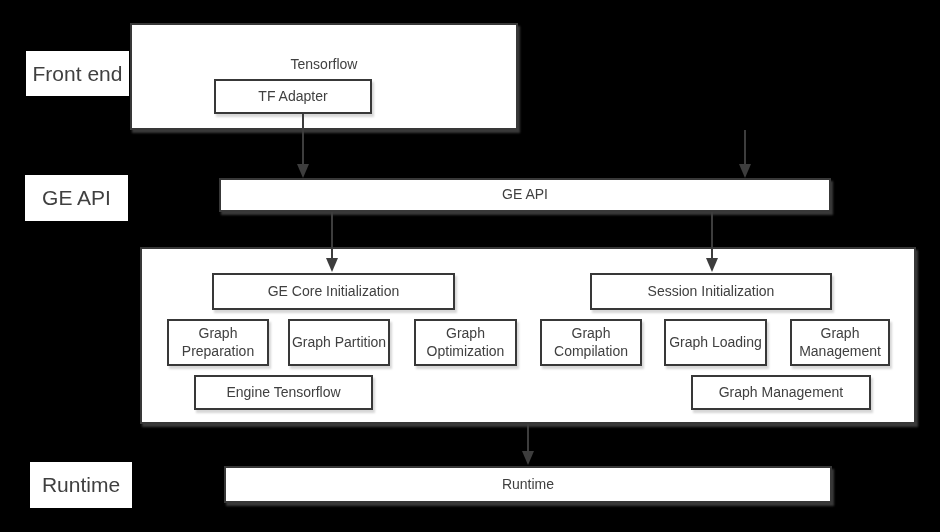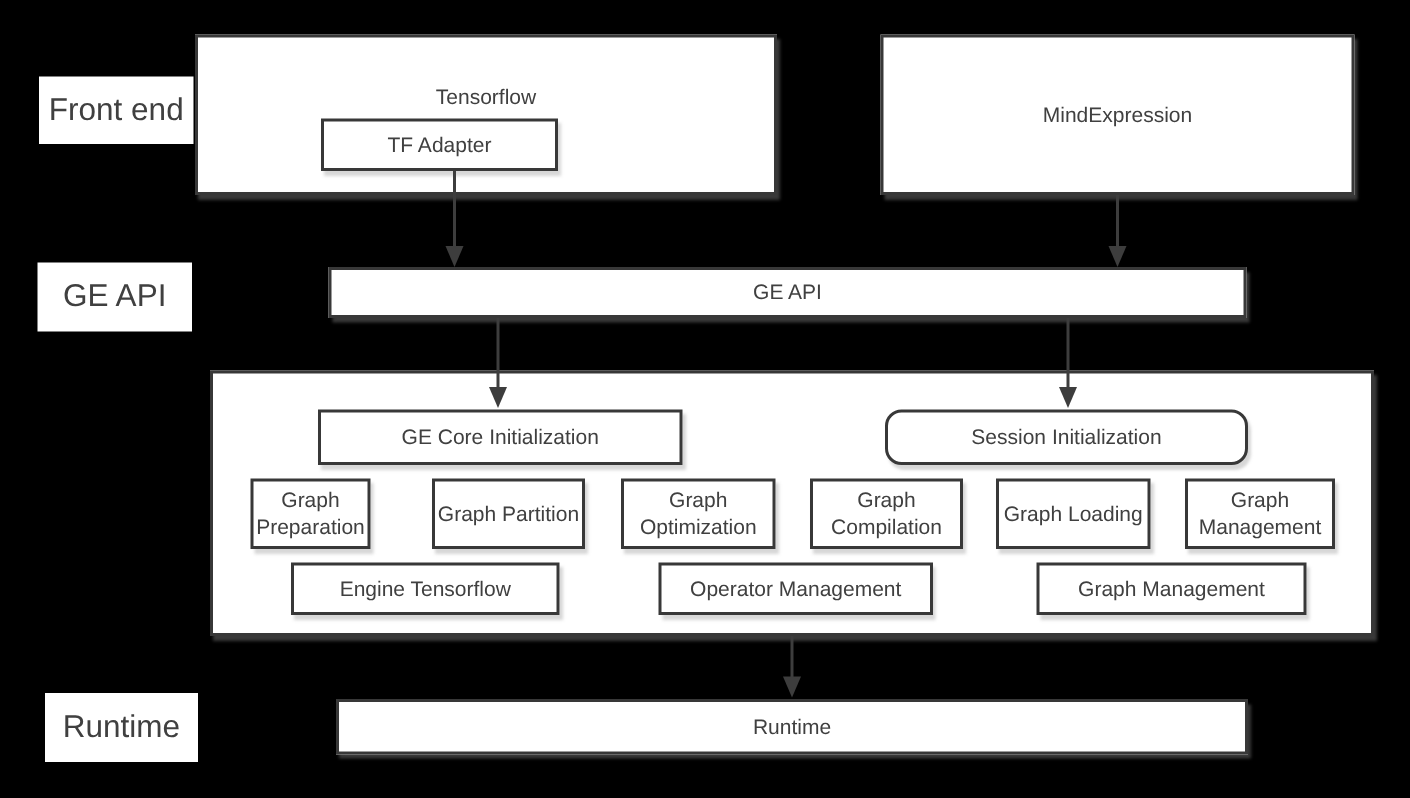--- a/index.html
+++ b/index.html
@@ -55,23 +55,23 @@
   
   .tensorflow { left: 130px; top: 23px; width: 388px; height: 107px; align-items: flex-start; }
   .tensorflow-title { position: absolute; top: 31px; left: 0; width: 100%; text-align: center; }
   .tf-adapter { left: 214px; top: 79px; width: 158px; height: 35px; z-index: 3; }
   .mind-expression { left: 587px; top: 23px; width: 316px; height: 107px; }
   
   .ge-api-bar { left: 219px; top: 178px; width: 612px; height: 34px; }
   
   .ge-core-container { left: 140px; top: 247px; width: 776px; height: 177px; z-index: 1; }
   .ge-core-init  { left: 212px; top: 273px; width: 243px; height: 37px; }
-  .session-init  { left: 590px; top: 273px; width: 242px; height: 37px; border-radius: 11px; }
+  .session-init  { left: 590px; top: 273px; width: 242px; height: 37px; }
   .module { top: 319px; height: 47px; }
-  .mod-0 { left: 167px; width: 80px; }
+  .mod-0 { left: 167px; width: 102px; }
   .mod-1 { left: 288px; width: 102px; }
   .mod-2 { left: 414px; width: 103px; }
   .mod-3 { left: 540px; width: 102px; text-align: center; }
   .mod-4 { left: 664px; width: 103px; }
   .mod-5 { left: 790px; width: 100px; }
   .mgmt { top: 375px; height: 35px; }
   .mgmt-0 { left: 194px; width: 179px; }
   .mgmt-1 { left: 439px; width: 183px; }
   .mgmt-2 { left: 691px; width: 180px; }
   
@@ -93,37 +93,35 @@
 <div class="canvas">
 
   <div class="side-label lbl-front-end">Front end</div>
   <div class="side-label lbl-ge-api">GE API</div>
   <div class="side-label lbl-runtime">Runtime</div>
 
   <div class="box tensorflow">
     <span class="tensorflow-title">Tensorflow</span>
   </div>
   <div class="box tf-adapter">TF Adapter</div>
-  <div class="box mind-expression">MindExpression</div>
 
   <div class="box ge-api-bar">GE API</div>
 
   <div class="box ge-core-container"></div>
   <div class="box ge-core-init">GE Core Initialization</div>
   <div class="box session-init">Session Initialization</div>
 
   <div class="box module mod-0">Graph Preparation</div>
   <div class="box module mod-1">Graph Partition</div>
   <div class="box module mod-2">Graph Optimization</div>
   <div class="box module mod-3">Graph Compilation</div>
   <div class="box module mod-4">Graph Loading</div>
   <div class="box module mod-5">Graph Management</div>
 
   <div class="box mgmt mgmt-0">Engine Tensorflow</div>
-  <div class="box mgmt mgmt-1">Operator Management</div>
   <div class="box mgmt mgmt-2">Graph Management</div>
 
   <div class="box runtime-bar">Runtime</div>
 
   <svg class="arrows" viewBox="0 0 940 532" xmlns="http://www.w3.org/2000/svg">
 
     <g>
       <line x1="303" y1="114" x2="303" y2="165"></line>
       <polygon points="303,178 297,164 309,164"></polygon>
     </g>

